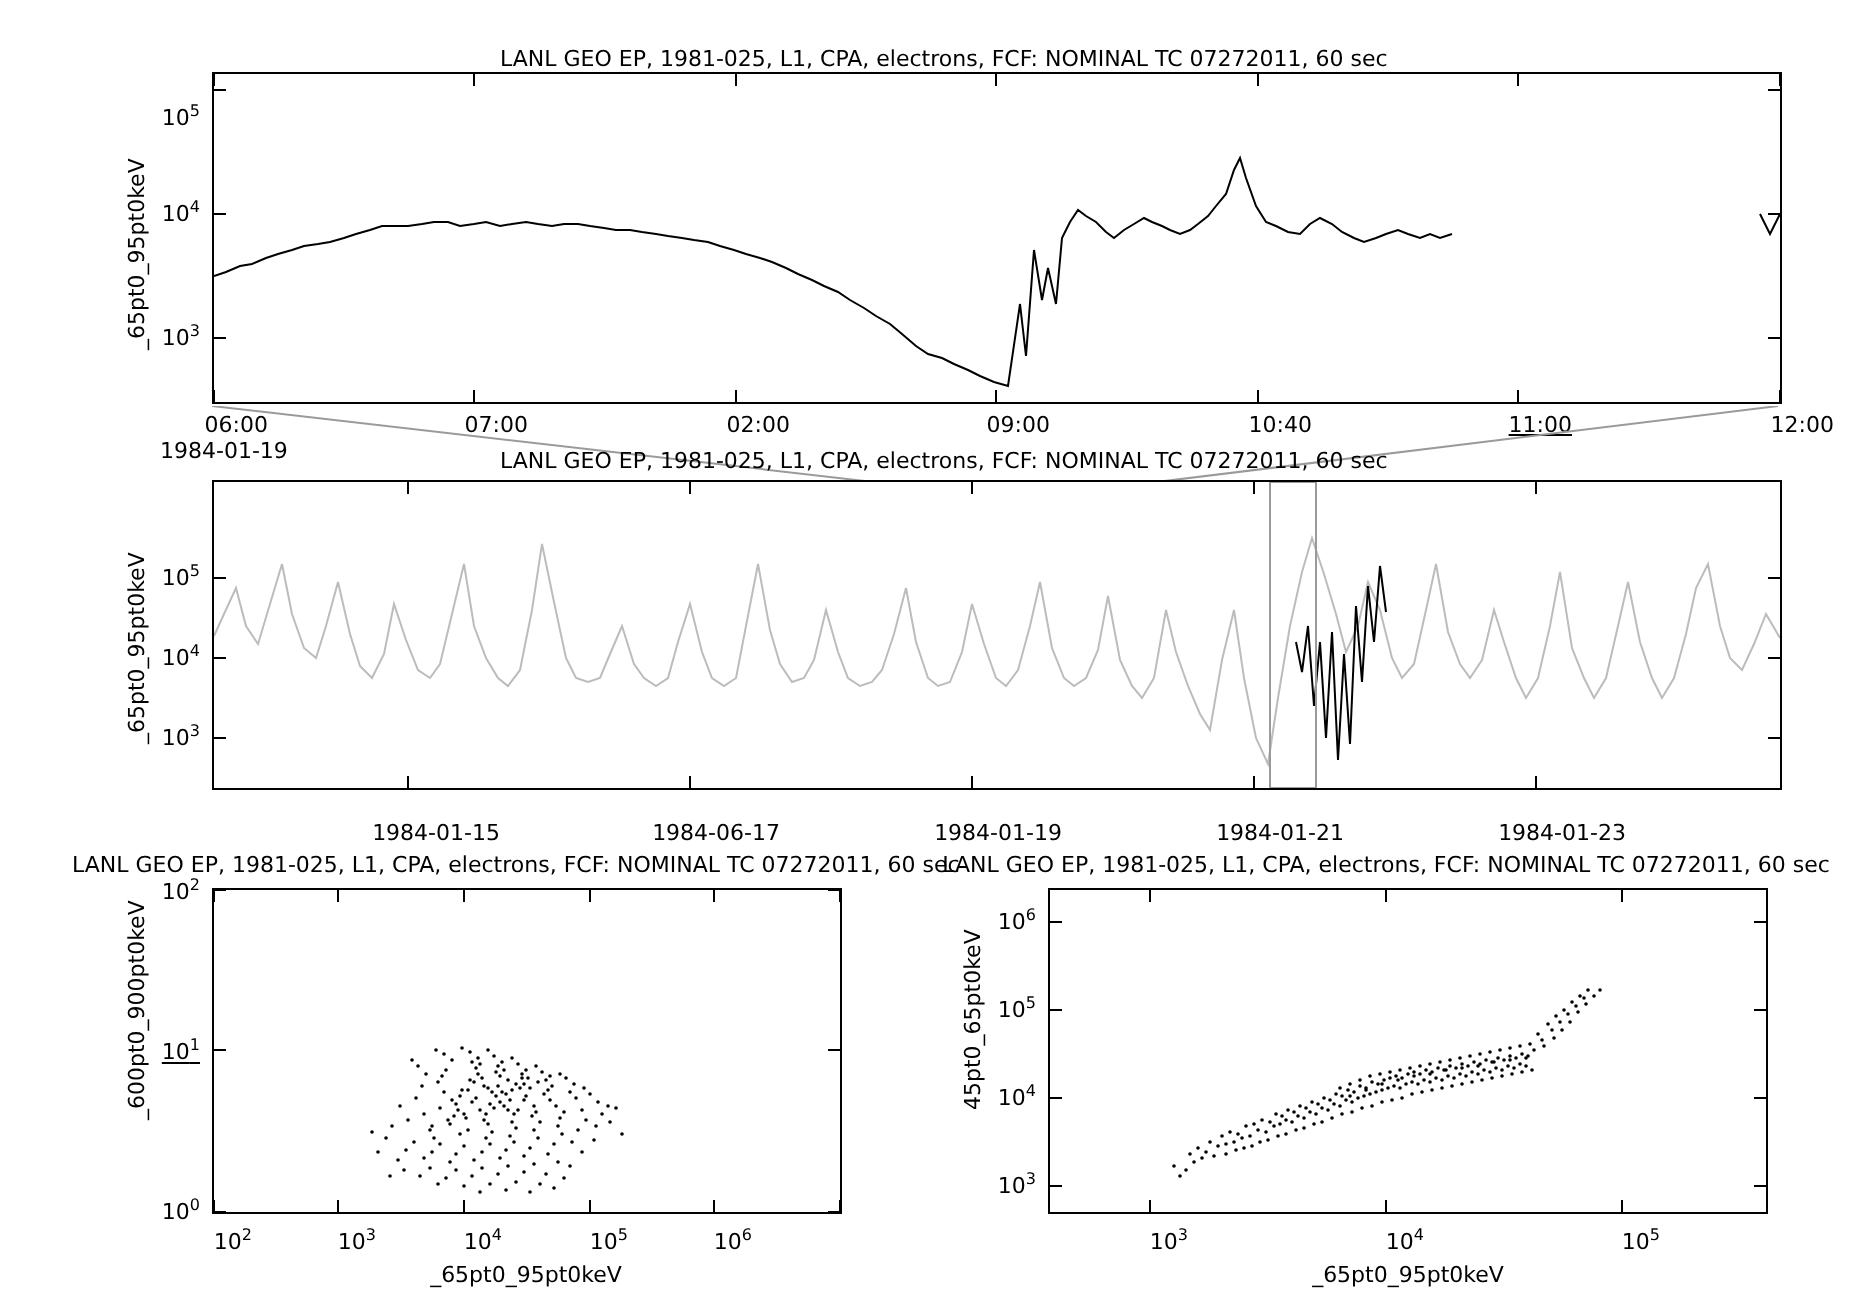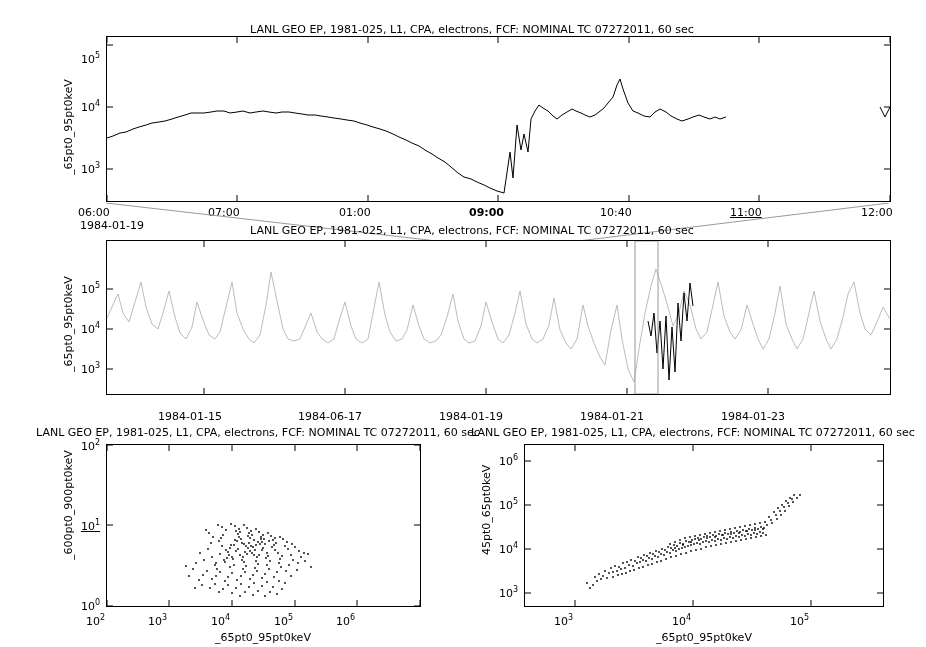--- a/index.html
+++ b/index.html
@@ -35,21 +35,21 @@
   .xlabel{
     position:absolute;
     font-size:11px;
     white-space:nowrap;
     text-align:center;
   }
   .tick-x{
     position:absolute;
     font-size:11px;
     white-space:nowrap;
-    text-align:left;
+    text-align:right;
   }
   .tick-y{
     position:absolute;
     font-size:11px;
     white-space:nowrap;
     text-align:right;
   }
   .datestamp{
     position:absolute;
     font-size:11px;
@@ -102,22 +102,22 @@
       </g>
     </svg>
   </div>
 
   <div class="tick-y" style="left:62px;top:161px;width:38px;">10<sup style="font-size:8px">3</sup></div>
   <div class="tick-y" style="left:62px;top:99px;width:38px;">10<sup style="font-size:8px">4</sup></div>
   <div class="tick-y" style="left:62px;top:51px;width:38px;">10<sup style="font-size:8px">5</sup></div>
 
   <div class="tick-x" style="left:78px;top:206px;width:56px;">06:00</div>
   <div class="tick-x" style="left:208px;top:206px;width:56px;">07:00</div>
-  <div class="tick-x" style="left:339px;top:206px;width:56px;">01:00</div>
-  <div class="tick-x" style="left:469px;top:206px;width:56px;font-weight:bold;">09:00</div>
+  <div class="tick-x" style="left:339px;top:206px;width:56px;">02:00</div>
+  <div class="tick-x" style="left:469px;top:206px;width:56px;">09:00</div>
   <div class="tick-x" style="left:600px;top:206px;width:56px;">10:40</div>
   <div class="tick-x" style="left:730px;top:206px;width:56px;text-decoration:underline;">11:00</div>
   <div class="tick-x" style="left:861px;top:206px;width:56px;">12:00</div>
 
   <div class="datestamp" style="left:80px;top:219px;">1984-01-19</div>
 </div>
 
 <svg class="panel" style="left:106px;top:203px;width:785px;height:45px;">
   <polyline class="connector" points="0,0 392,45"></polyline>
   <polyline class="connector" points="783,0 415,45"></polyline>

